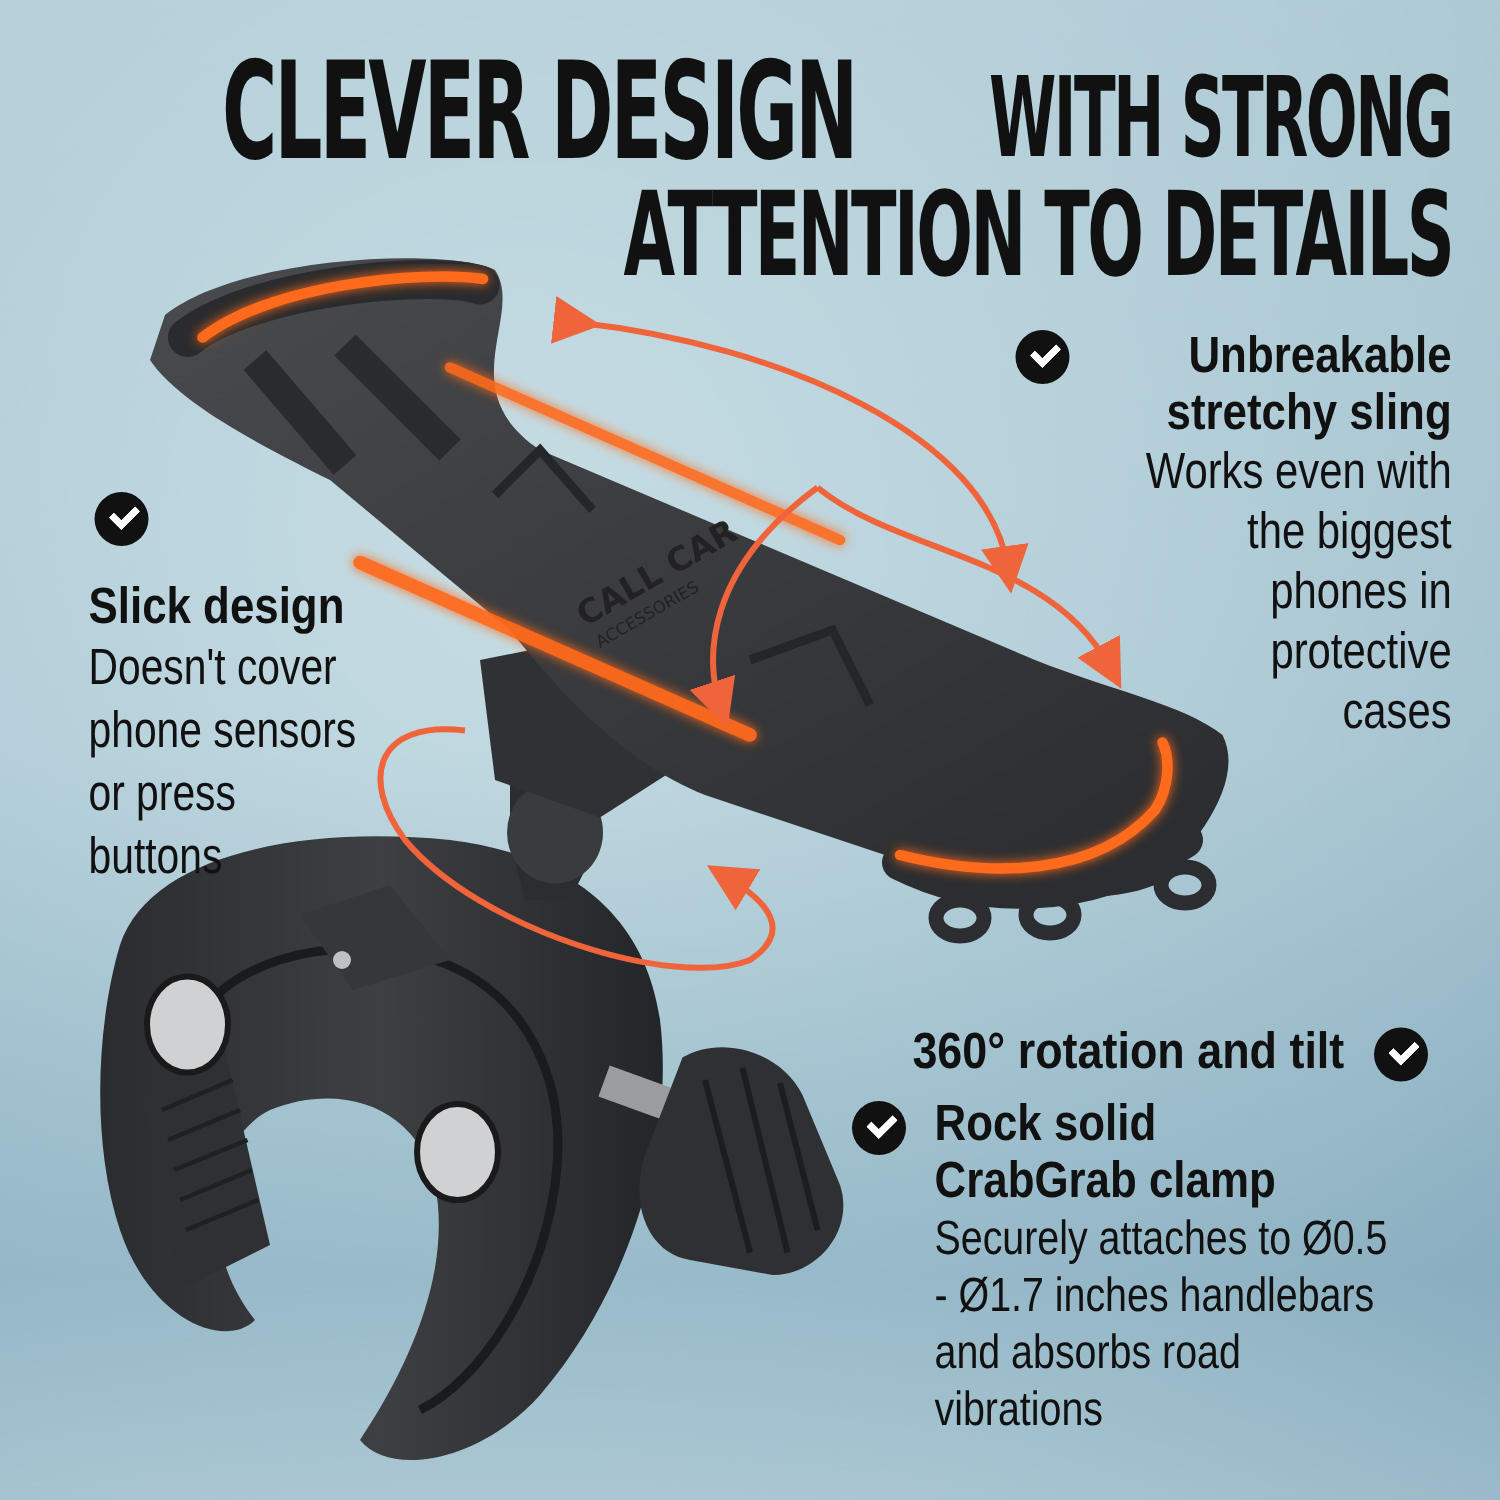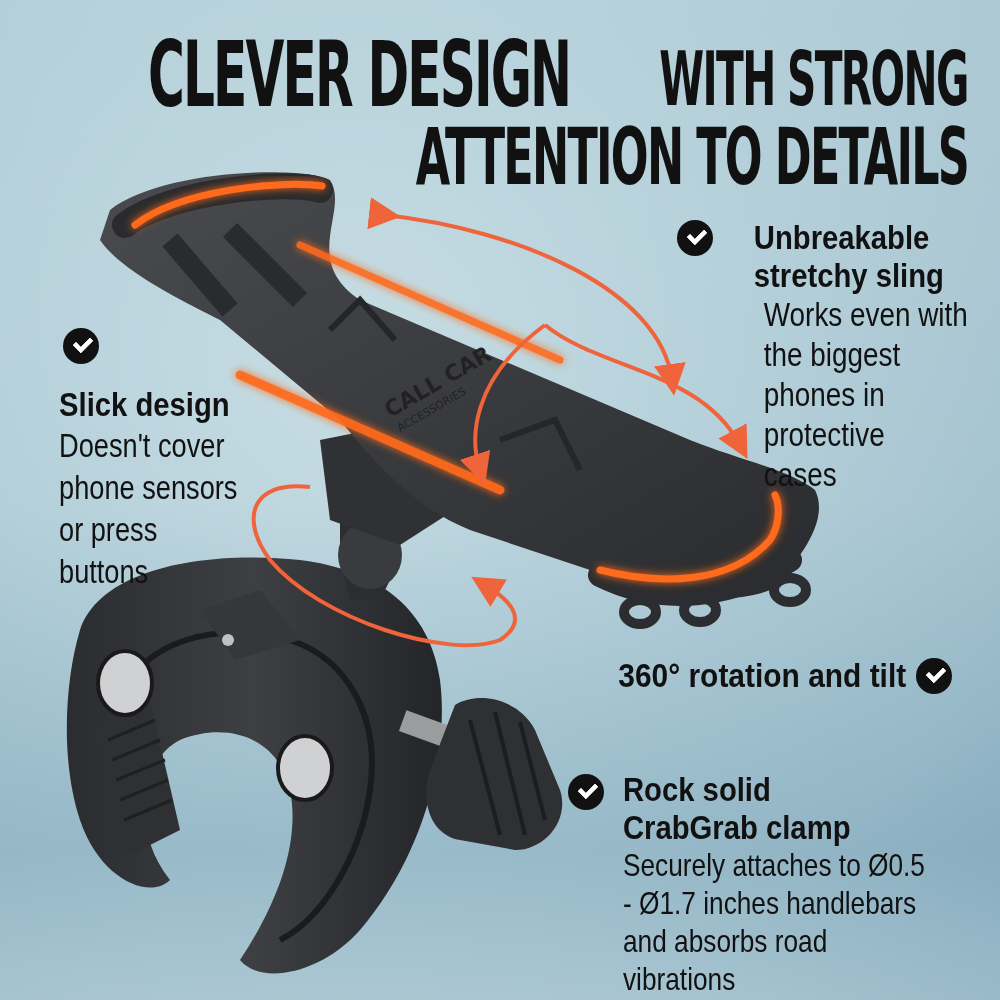--- a/index.html
+++ b/index.html
@@ -16,34 +16,34 @@
   .hl-line2 { position:absolute; top:118px; right:32px; font-size:78px; font-weight:bold;
     font-family:"DejaVu Sans",sans-serif; letter-spacing:-3px; transform:scaleX(0.57); transform-origin:right top; white-space:nowrap; line-height:1; }
 
   .check { display:inline-block; width:36px; height:36px; border-radius:50%; background:#111; position:relative; vertical-align:middle; }
   .check::after { content:""; position:absolute; left:11px; top:9px; width:13px; height:7px;
     border-left:5px solid #fff; border-bottom:5px solid #fff; transform:rotate(-45deg); border-radius:1px; }
 
   .feat-title { font-weight:bold; font-family:"Liberation Sans Narrow","Liberation Sans",sans-serif; color:#111; }
   .feat-desc { font-family:"Liberation Sans Narrow","Liberation Sans",sans-serif; color:#111; }
 
-  .f1 { position:absolute; right:32px; top:218px; }
+  .f1 { position:absolute; right:32px; top:218px; text-align:right; }
   .f1 .t { font-size:34px; line-height:38px; transform:scaleX(0.86); transform-origin:right; }
   .f1 .d { font-size:34px; line-height:40px; transform:scaleX(0.82); transform-origin:right; }
   .f1 .check { position:absolute; left:-42px; top:2px; }
 
   .f2 { position:absolute; left:20px; top:328px;margin-left:39px; }
   .f2 .check { margin-left:4px; margin-bottom:20px; }
   .f2 .t { font-size:34px; line-height:40px; transform:scaleX(0.86); transform-origin:left; white-space:nowrap; }
   .f2 .d { font-size:34px; line-height:42px; transform:scaleX(0.8); transform-origin:left; white-space:nowrap; }
 
-  .f3 { position:absolute; right:48px; top:656px; white-space:nowrap; display:flex; align-items:center; gap:10px; }
+  .f3 { position:absolute; right:48px; top:682px; white-space:nowrap; display:flex; align-items:flex-end; gap:20px; }
   .f3 .t { font-size:34px; transform:scaleX(0.88); transform-origin:right; display:inline-block; }
 
-  .f4 { position:absolute; left:568px; top:730px;margin-top:40px; }
+  .f4 { position:absolute; left:568px; top:730px; }
   .f4 .check { position:absolute; left:0; top:4px; }
   .f4 .t { margin-left:55px; font-size:34px; line-height:38px; transform:scaleX(0.86); transform-origin:left; white-space:nowrap; }
   .f4 .d { margin-left:55px; font-size:32px; line-height:38px; transform:scaleX(0.82); transform-origin:left; white-space:nowrap; }
 
   svg.product { position:absolute; left:0; top:0; }
 </style>
 </head>
 <body>
 
 <div class="bg"></div>

